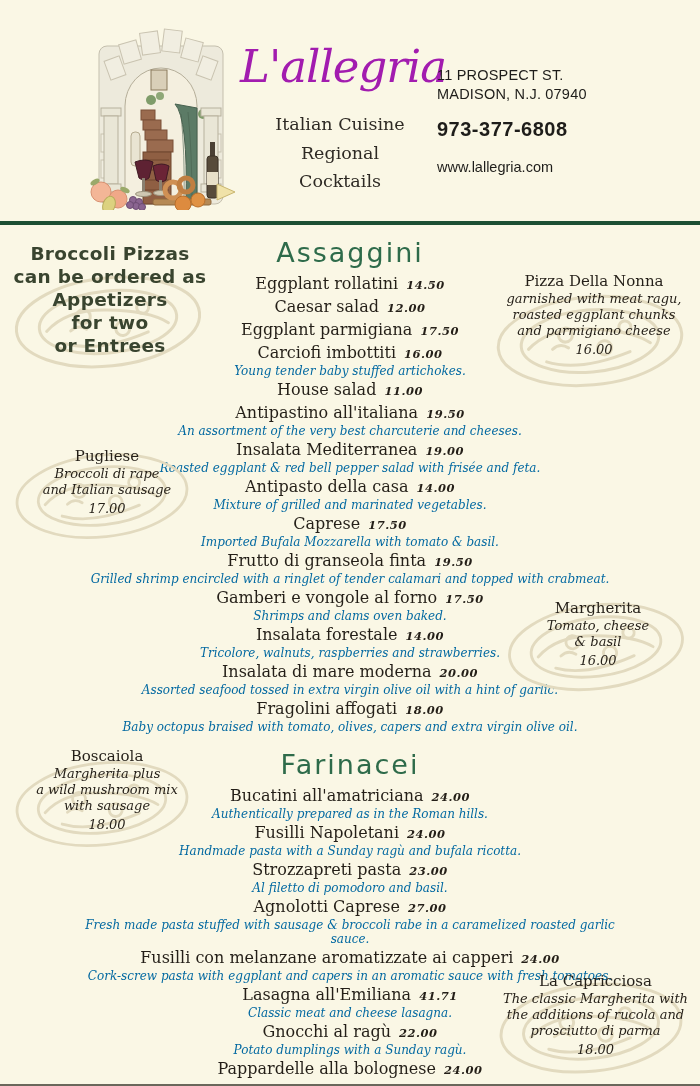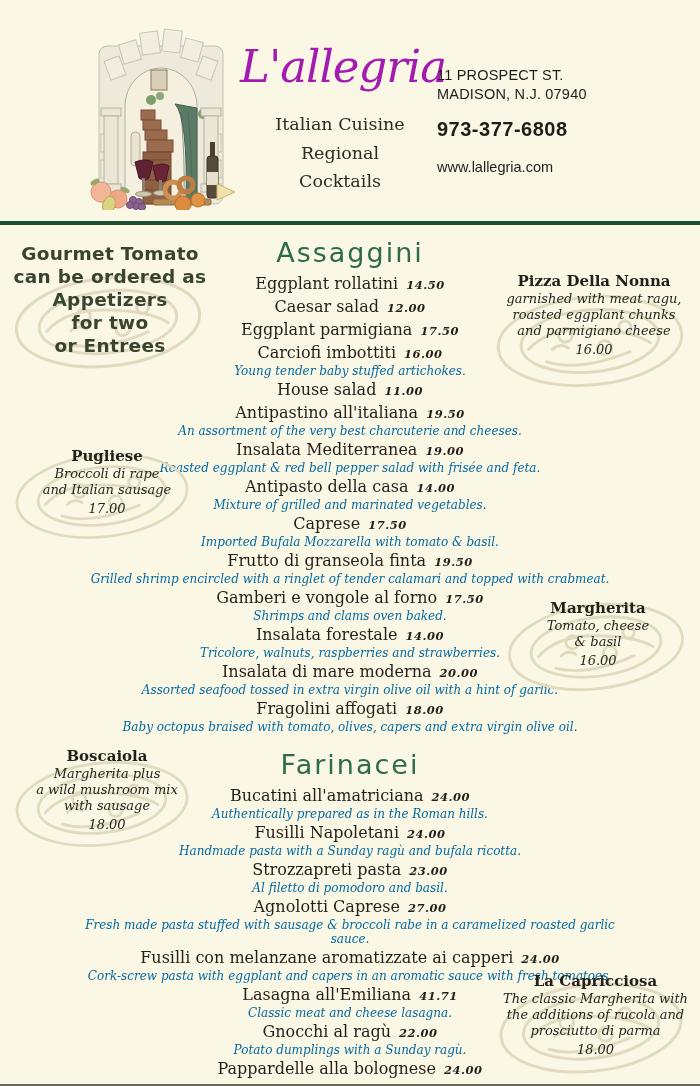--- a/index.html
+++ b/index.html
@@ -49,21 +49,21 @@
   }
   .menu-item{margin-bottom:2px;}
   .item-line{line-height:20px;}
   .item-name{font-size:16px;font-weight:400;color:#241F18;}
   .item-price{font-size:11.5px;font-weight:700;font-style:italic;margin-left:8px;letter-spacing:.5px;}
   .item-desc{font-size:12px;line-height:14px;font-style:italic;color:#0369a1;}
 
   
   .note{position:absolute;text-align:center;color:#241F18;}
   .note-text{position:relative;z-index:1;}
-  .note-title{font-size:15px;font-weight:700;line-height:19px;}
+  .note-title{font-size:15px;font-weight:400;line-height:19px;}
   .note-line{font-size:13px;line-height:16px;font-style:italic;}
   .note-price{font-size:13px;line-height:17px;font-style:italic;margin-top:2px;}
 
   .note-pizza-della-nonna{left:494px;top:272px;width:200px;}
   .note-pizza-della-nonna .pizza-mark{left:-4px;top:14px;width:200px;height:110px;transform:rotate(-5deg);}
   .note-pugliese{left:22px;top:447px;width:170px;}
   .note-pugliese .pizza-mark{left:-14px;top:-2px;width:188px;height:102px;transform:rotate(-6deg);}
   .note-margherita{left:518px;top:599px;width:160px;}
   .note-margherita .pizza-mark{left:-20px;top:-4px;width:196px;height:104px;transform:rotate(-7deg);}
   .note-boscaiola{left:22px;top:747px;width:170px;}
@@ -190,21 +190,21 @@
     <div class="phone">973-377-6808</div>
     <div class="site">www.lallegria.com</div>
   </div>
 
   <div class="divider"></div>
 
   <div class="gourmet-note">
     <svg class="pizza-mark" viewBox="0 0 200 110">
         <use href="#pizza-sketch"></use>
       </svg>
-    <div class="gline">Gourmet Tomato</div>
+    <div class="gline">Broccoli Pizzas</div>
     <div class="gline">can be ordered as</div>
     <div class="gline">Appetizers</div>
     <div class="gline">for two</div>
     <div class="gline">or Entrees</div>
   </div>
 
   <div id="menu-sections" class="menu-col">
       <section class="menu-section">
         <h2 class="section-title">Assaggini</h2>
         <div class="menu-item">

